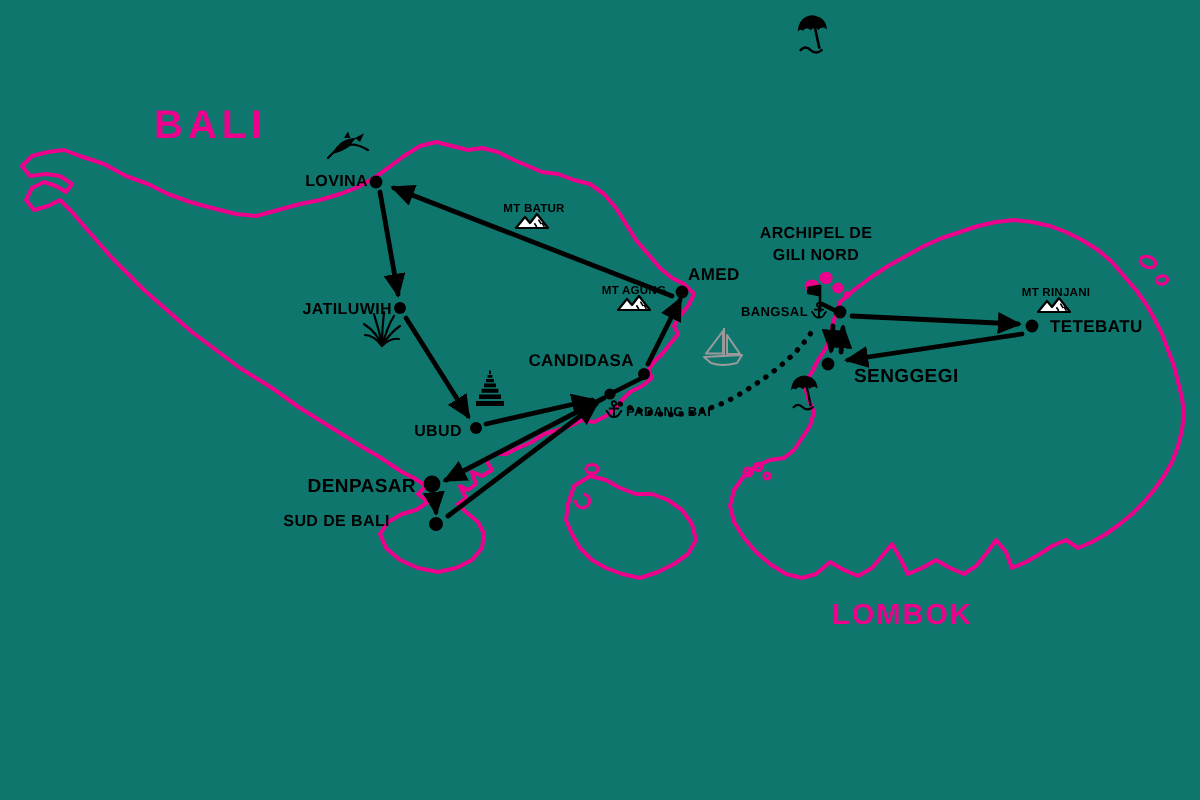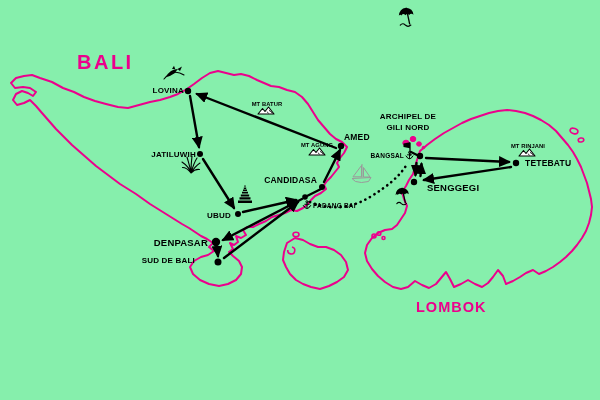--- a/index.html
+++ b/index.html
@@ -1,16 +1,16 @@
 <!DOCTYPE html>
 <html><head>
 <meta charset="utf-8">
 <style>
   html,body{margin:0;padding:0;background:#ffffff;}
-  .stage{position:relative;width:600px;height:400px;background:#86efac;overflow:hidden;}
+  .stage{position:relative;width:600px;height:400px;background:#0f766e;overflow:hidden;}
   svg{display:block;}
   .coast{fill:none;stroke:#EC008C;stroke-width:2;stroke-linejoin:round;stroke-linecap:round;}
   .islet{fill:none;stroke:#EC008C;stroke-width:1.6;}
   .islet-fill{fill:#EC008C;stroke:#EC008C;stroke-width:1;}
   .route{stroke:#000;stroke-width:2.4;fill:none;stroke-linecap:round;}
   .link{stroke:#000;stroke-width:2.2;fill:none;stroke-linecap:round;}
   .ferry{stroke:#000;stroke-width:2.6;fill:none;stroke-linecap:round;stroke-dasharray:0.2 5;}
   .dot{fill:#000;}
   .lbl{font-family:"Liberation Sans","DejaVu Sans",sans-serif;font-weight:bold;fill:#000;letter-spacing:0.2px;}
   .lbl-region{font-family:"Liberation Sans","DejaVu Sans",sans-serif;font-weight:bold;fill:#EC008C;}

